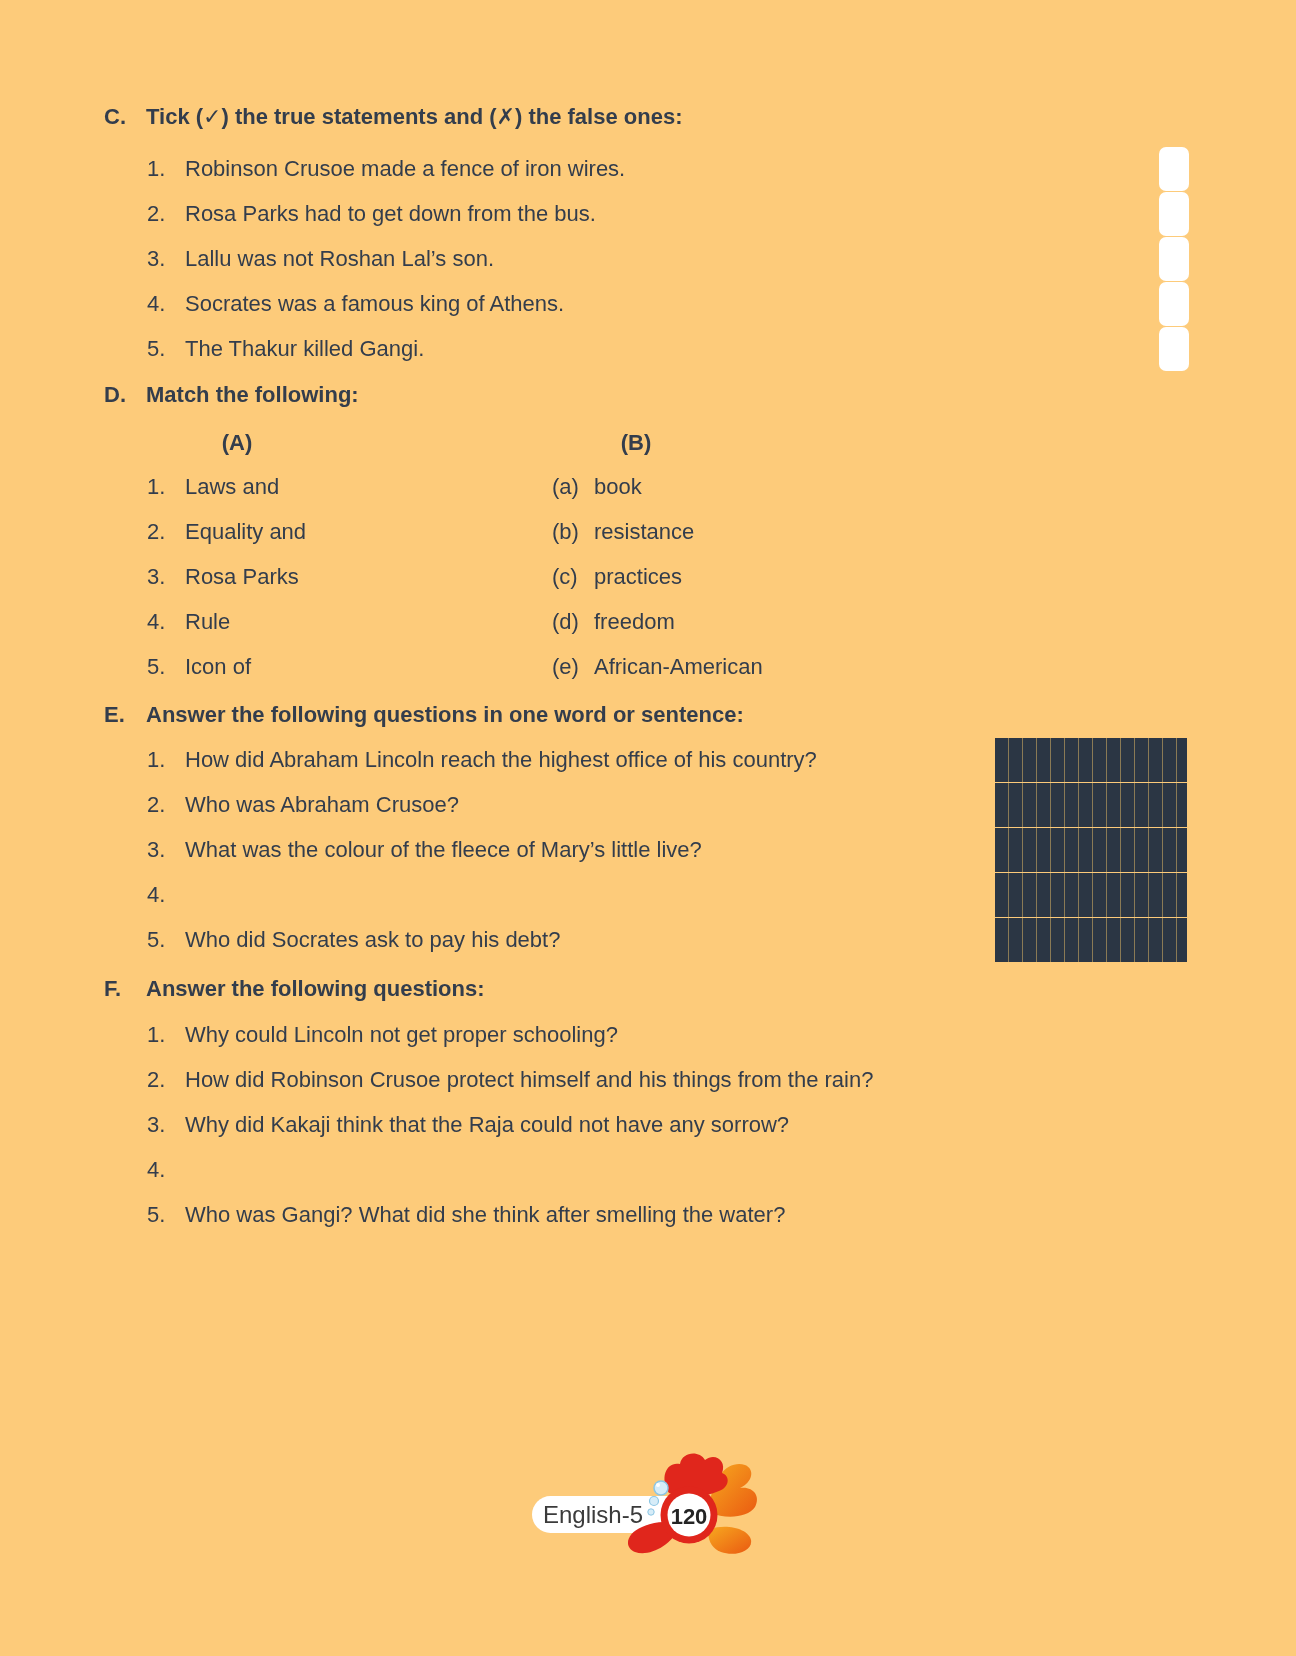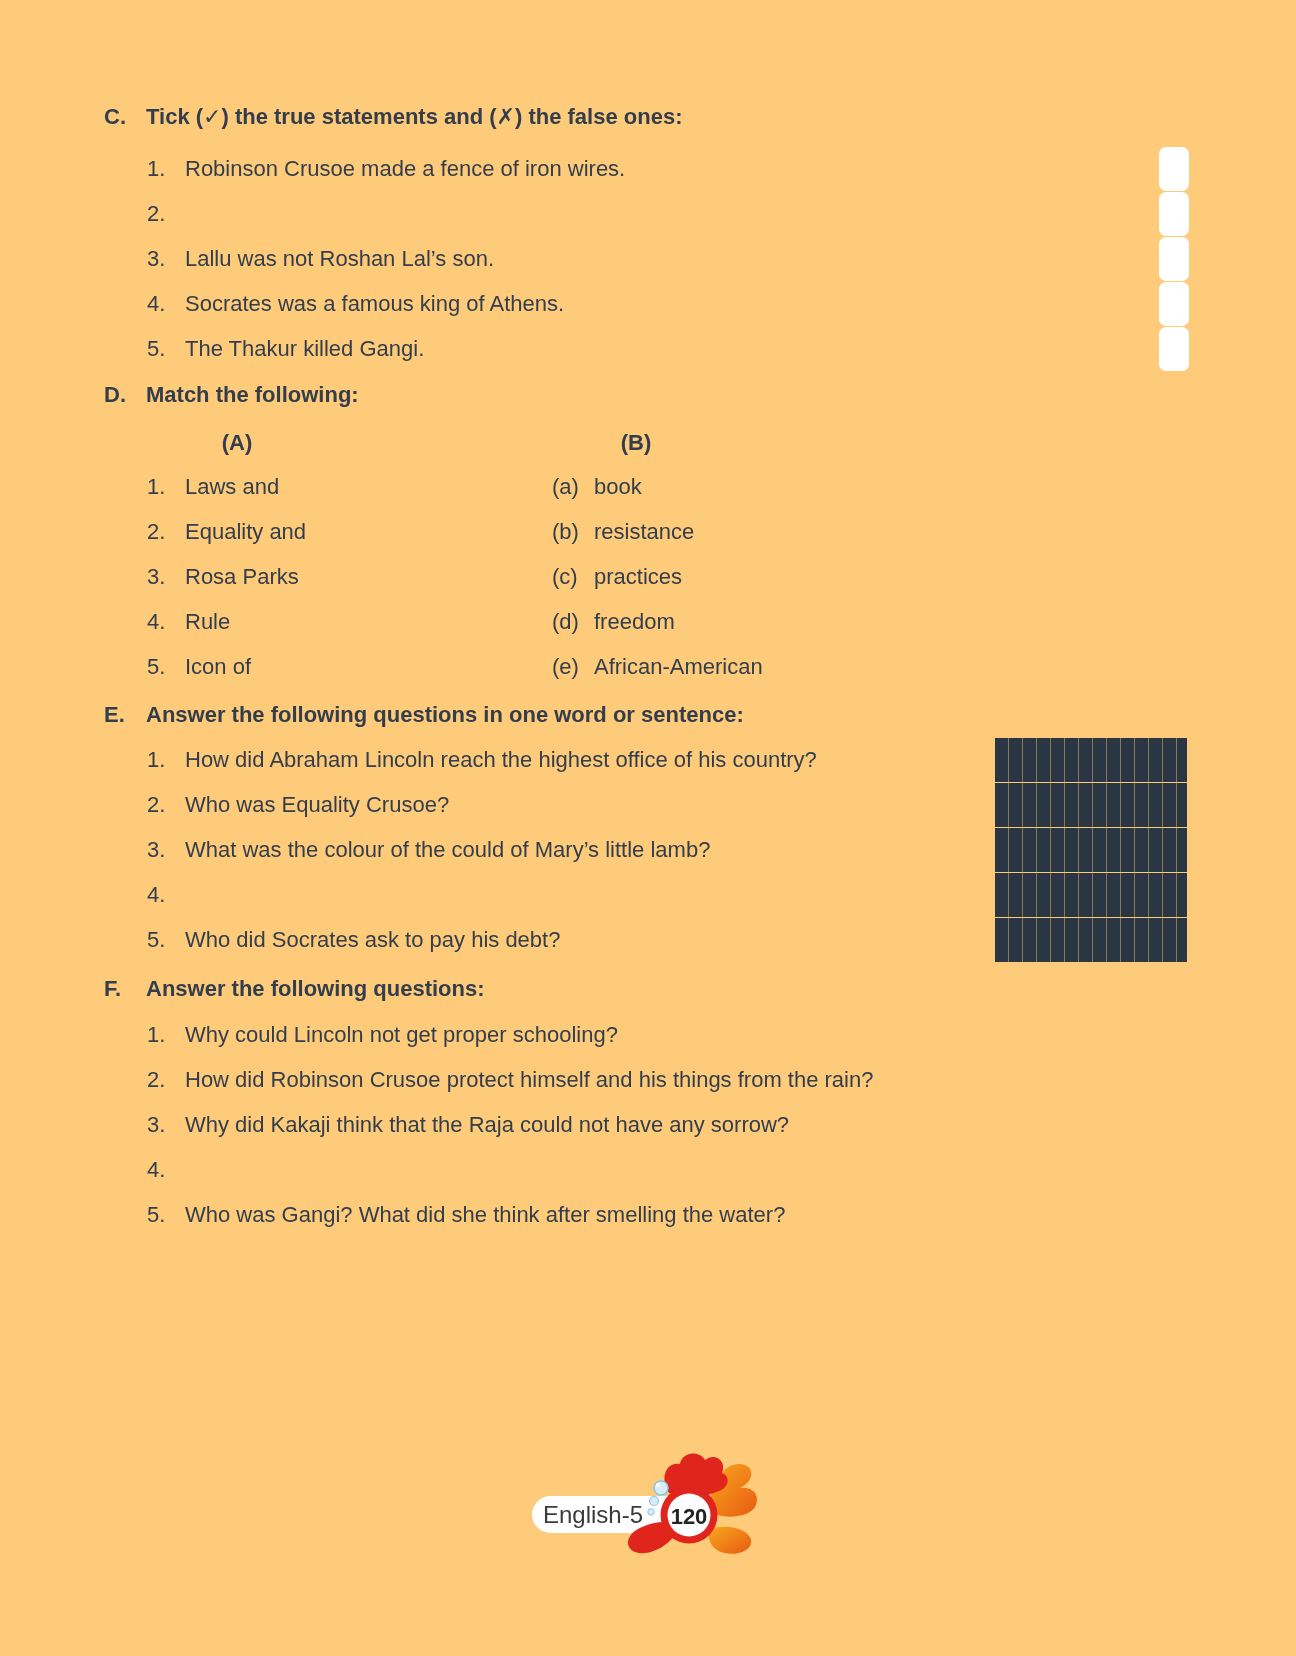--- a/index.html
+++ b/index.html
@@ -41,20 +41,21 @@
     <span class="letter">C.</span>
     <span class="htext">Tick (✓) the true statements and (✗) the false ones:</span>
   </div>
   <div class="row" style="top:147px">
     <span class="num">1.</span>
     <span class="itext">Robinson Crusoe made a fence of iron wires.</span>
     <span class="cbox"></span>
   </div>
   <div class="row" style="top:192px">
     <span class="num">2.</span>
+    <span class="itext">Rosa Parks had to get down from the bus.</span>
     <span class="cbox"></span>
   </div>
   <div class="row" style="top:237px">
     <span class="num">3.</span>
     <span class="itext">Lallu was not Roshan Lal’s son.</span>
     <span class="cbox"></span>
   </div>
   <div class="row" style="top:282px">
     <span class="num">4.</span>
     <span class="itext">Socrates was a famous king of Athens.</span>
@@ -109,26 +110,26 @@
     <span class="letter">E.</span>
     <span class="htext">Answer the following questions in one word or sentence:</span>
   </div>
   <div class="row" style="top:738px">
     <span class="num">1.</span>
     <span class="itext">How did Abraham Lincoln reach the highest office of his country?</span>
     <span class="ansline"></span>
   </div>
   <div class="row" style="top:783px">
     <span class="num">2.</span>
-    <span class="itext">Who was Equality Crusoe?</span>
+    <span class="itext">Who was Abraham Crusoe?</span>
     <span class="ansline"></span>
   </div>
   <div class="row" style="top:828px">
     <span class="num">3.</span>
-    <span class="itext">What was the colour of the could of Mary’s little lamb?</span>
+    <span class="itext">What was the colour of the fleece of Mary’s little live?</span>
     <span class="ansline"></span>
   </div>
   <div class="row" style="top:873px">
     <span class="num">4.</span>
     <span class="ansline"></span>
   </div>
   <div class="row" style="top:918px">
     <span class="num">5.</span>
     <span class="itext">Who did Socrates ask to pay his debt?</span>
     <span class="ansline"></span>

